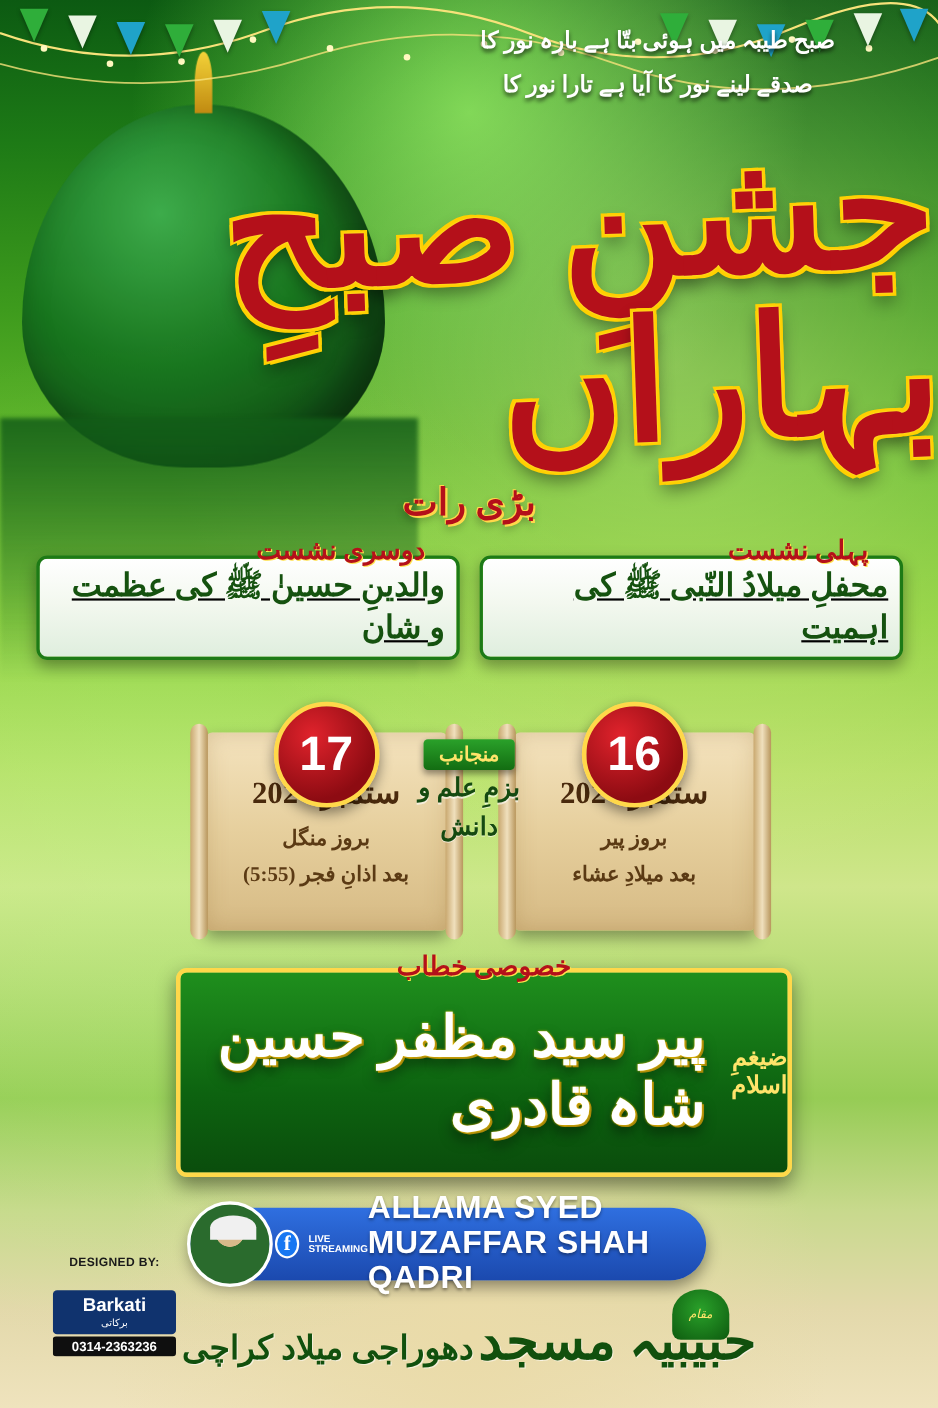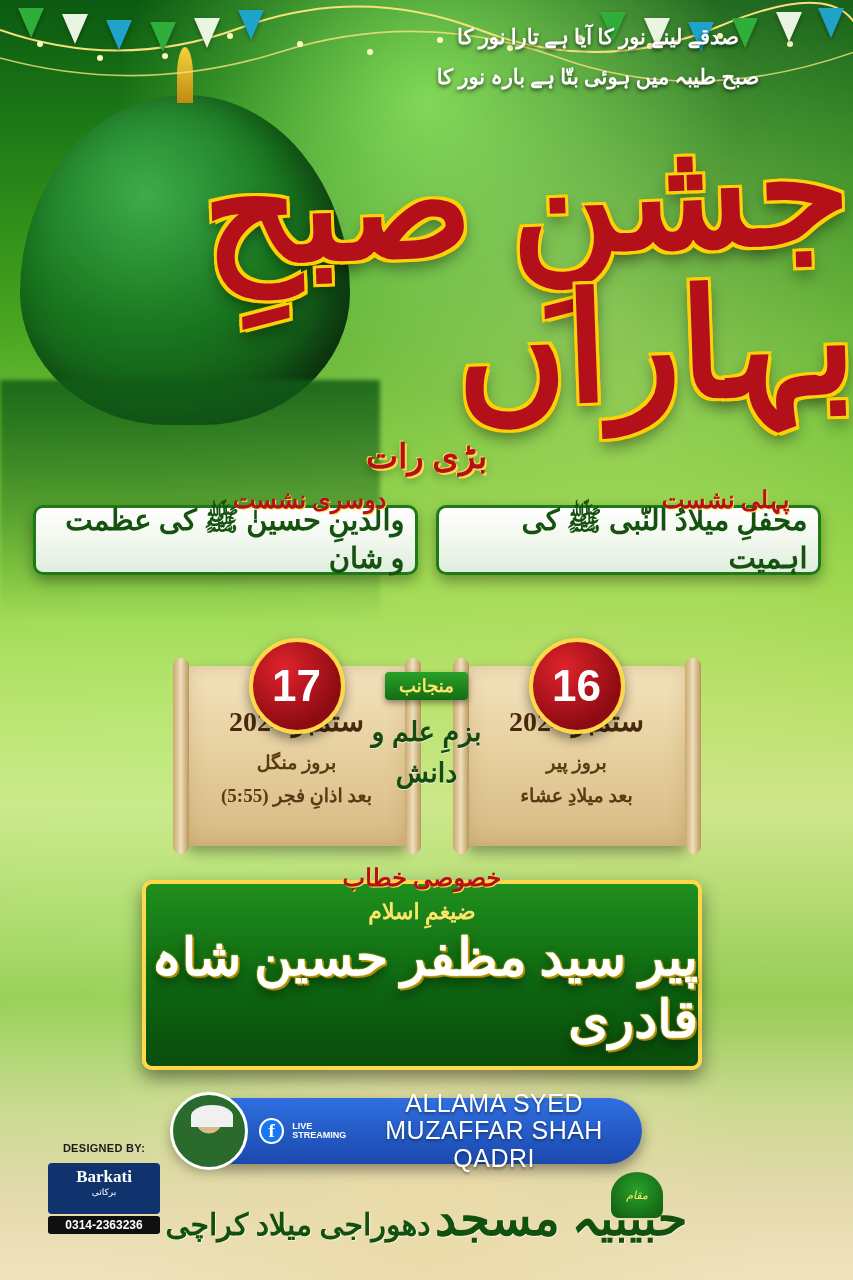--- a/index.html
+++ b/index.html
@@ -115,27 +115,28 @@
     color: #b4101a;
     text-shadow: 2px 2px 0 #ffd84a, -1px -1px 0 #ffd84a, 0 4px 8px rgba(0,0,0,.35);
   }
 
   
   .sessions {
     position: absolute; left: 0; top: 505px; width: 853px;
     display: flex; flex-direction: row-reverse; justify-content: center; gap: 18px;
   }
   .session {
-    position: relative; width: 385px; height: 70px;
+    position: relative; width: 385px; height: 95px;
     background: linear-gradient(180deg,#ffffff 0%,#f3f8ef 45%,#dfeede 100%);
     border: 3px solid #1d7a16;
     border-radius: 10px;
     box-shadow: 0 6px 14px rgba(0,0,0,.35);
     display: flex; align-items: center; justify-content: flex-start;
     direction: rtl;
+    text-decoration: underline;
   }
   .session-label {
     position: absolute; top: -22px; right: 28px;
     direction: rtl;
     font-family: "Liberation Serif", serif;
     font-size: 24px; font-weight: bold; color: #b4101a;
     text-shadow: 1px 1px 0 #ffe14d;
   }
   .session-text {
     direction: rtl;
@@ -188,34 +189,34 @@
     width: 138px; text-align: center; direction: rtl;
   }
   .mid-tag {
     display: inline-block;
     background: linear-gradient(180deg,#2aa12a,#136d12);
     color: #ffe46a; font-family: "Liberation Serif", serif;
     font-size: 18px; font-weight: bold; padding: 3px 14px; border-radius: 4px;
     box-shadow: 0 3px 6px rgba(0,0,0,.4);
   }
   .mid-text {
-    margin-top: 12px; direction: rtl;
-    font-family: Liberation Sans, sans-serif;
-    font-size: 27px; font-weight: bold; color: #154a10; line-height: 1.5;
+    direction: rtl;
+    font-family: Liberation Serif, serif;
+    font-size: 23px; font-weight: bold; color: #154a10; line-height: 1.5;
     text-shadow: 0 1px 0 rgba(255,255,255,.6);
   }
 
   
   .speaker-panel {
-    position: absolute; left: 142px; top: 880px; width: 560px; height: 190px;
+    position: absolute; left: 160px; top: 880px; width: 560px; height: 190px;
     background: linear-gradient(180deg,#1f8f1d 0%,#0d6310 60%,#0a4d0c 100%);
     border: 4px solid #ffd84a;
     border-radius: 10px;
     box-shadow: 0 8px 18px rgba(0,0,0,.45);
-    display: flex; flex-direction: column; align-items: center; justify-content: center;
+    display: flex; flex-direction: row; align-items: center; justify-content: center;
     direction: rtl;
   }
   .speaker-kicker {
     position: absolute; top: -20px; left: 50%; transform: translateX(-50%);
     direction: rtl; font-family: "Liberation Serif", serif;
     font-size: 24px; font-weight: bold; color: #b4101a;
     text-shadow: 1px 1px 0 #ffe14d;
     white-space: nowrap;
   }
   .speaker-title {
@@ -231,23 +232,23 @@
 
   
   .designer {
     position: absolute; left: 48px; top: 1098px;
     width: 112px; text-align: center;
   }
   .designer-label {
     font-size: 11px; font-weight: bold; color: #1a1a1a; letter-spacing: .3px; margin-top: 44px;
   }
   .designer-logo {
-    margin-top: 9px; background: #10336e; color: #fff;
-    border-radius: 4px; padding: 4px 0 17px;
-    font-family: Liberation Serif, serif; font-size: 17px; font-weight: bold;
+    margin-top: 19px; background: #10336e; color: #fff;
+    border-radius: 4px; padding: 4px 0 6px;
+    font-family: Liberation Sans, sans-serif; font-size: 17px; font-weight: bold;
   }
   .designer-logo small { display:block; font-size: 9px; font-weight: normal; }
   .designer-phone {
     margin-top: 2px; background: #0f0f0f; color: #fff;
     font-size: 12px; font-weight: bold; padding: 2px 16px; border-radius: 3px;
   }
 
   
   .livebar {
     position: absolute; left: 172px; top: 1098px; width: 470px; height: 66px;
@@ -268,22 +269,22 @@
   }
   .fb-icon {
     width: 26px; height: 26px; border-radius: 50%;
     background: #1877f2; border: 2px solid #fff;
     color: #fff; font-family: "Liberation Serif", serif; font-weight: bold;
     font-size: 19px; display: flex; align-items: center; justify-content: center;
     margin-left: 6px;
   }
   .live-tag { color: #fff; font-size: 9px; font-weight: bold; line-height: 1.05; margin-left: 8px; }
   .live-names {
-    color: #fff; font-weight: normal; font-size: 25px; line-height: 1.1;
-    letter-spacing: .5px; text-shadow: 0 2px 3px rgba(0,0,0,.4); text-align: center;
+    color: #fff; font-weight: bold; font-size: 29px; line-height: 1.1;
+    letter-spacing: .5px; text-shadow: 0 2px 3px rgba(0,0,0,.4);
   }
 
   
   .mosque {
     position: absolute; left: 0; top: 1190px; width: 853px; text-align: center;
     direction: rtl;
   }
   .mosque-name {
     font-family: "Liberation Serif", serif;
     font-size: 48px; font-weight: bold; color: #11500d;
@@ -337,22 +338,22 @@
     <span class="flag" style="left:238px; top:10px;"></span>
     <span class="flag green" style="left:600px; top:12px;"></span>
     <span class="flag white" style="left:644px; top:18px;"></span>
     <span class="flag" style="left:688px; top:22px;"></span>
     <span class="flag green" style="left:732px; top:18px;"></span>
     <span class="flag white" style="left:776px; top:12px;"></span>
     <span class="flag" style="left:818px; top:8px;"></span>
   </div>
 
   <div class="couplet">
+    <div>صبح طیبہ میں ہوئی بتّا ہے بارہ نور کا</div>
     <div>صدقے لینے نور کا آیا ہے تارا نور کا</div>
-    <div>صبح طیبہ میں ہوئی بتّا ہے بارہ نور کا</div>
   </div>
 
   <div class="title-wrap">
     <div class="title-main">جشنِ صبحِ بہاراں</div>
   </div>
   <div class="subtitle">بڑی رات</div>
 
   <div class="sessions">
     <div class="session">
       <span class="session-label">پہلی نشست</span>

